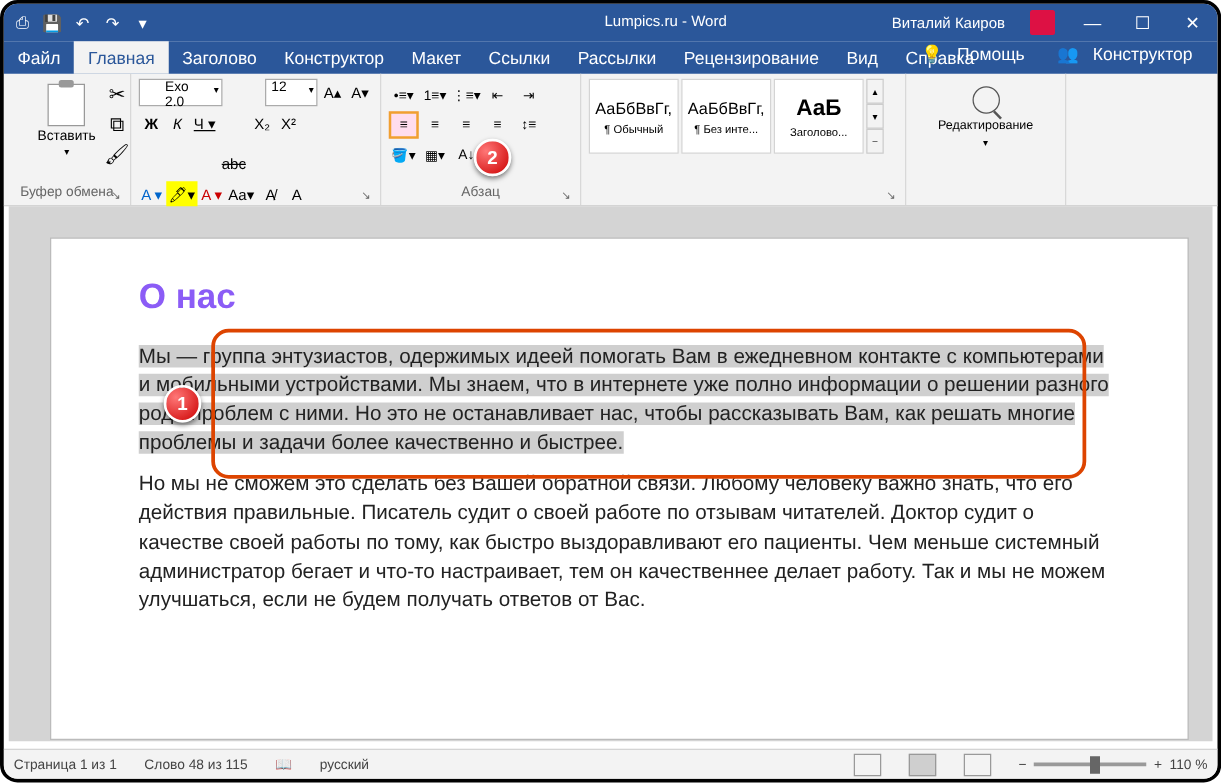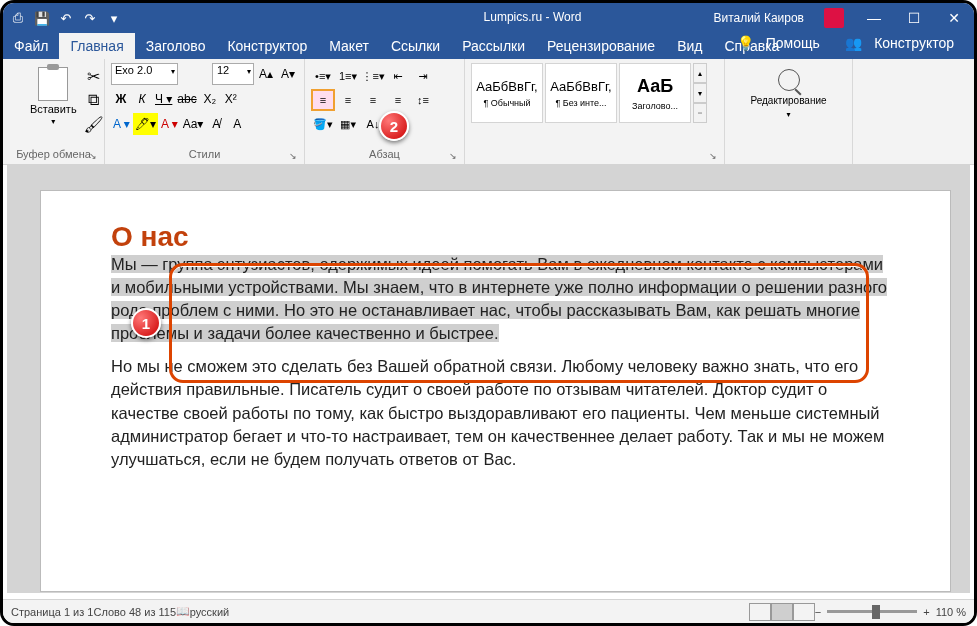--- a/index.html
+++ b/index.html
@@ -31,30 +31,30 @@
 .g-clip { width: 102px; }
 .g-clip .body { display: flex; gap: 4px; }
 .paste-btn { display: flex; flex-direction: column; align-items: center; width: 50px; cursor: pointer; font-size: 11px; gap: 2px; padding-top: 4px; margin-left: 21px; }
 .paste-btn .ico { width: 30px; height: 34px; background: #fff; border: 1px solid #999; position: relative; }
 .paste-btn .ico::after { content: ""; position: absolute; top: -4px; left: 8px; width: 12px; height: 6px; background: #999; border-radius: 2px; }
 .clip-side { display: flex; flex-direction: column; gap: 2px; padding-top: 2px; }
 .clip-side span { width: 26px; height: 22px; display: flex; align-items: center; justify-content: center; cursor: pointer; }
 
 .g-font { width: 200px; }
 .g-font .row1 { display: flex; gap: 2px; }
-.fontname { flex: 1; height: 22px; border: 1px solid #ababab; background: #fff; font-size: 11px; padding: 0 3px; position: relative; }
+.fontname { flex: 1; height: 22px; border: 1px solid #ababab; background: #fff; font-size: 11px; padding: 0 20px; position: relative; }
 .fontname .dd { position: absolute; right: 2px; top: 3px; font-size: 8px; }
 .fontsize { width: 42px; height: 22px; border: 1px solid #ababab; background: #fff; font-size: 11px; padding: 0 4px; position: relative; margin-left: 32px; }
 .fontsize .dd { position: absolute; right: 2px; top: 3px; font-size: 8px; }
 .g-font .row2, .g-font .row3 { display: flex; gap: 1px; margin-top: 3px; }
 .fbt { min-width: 20px; height: 22px; display: flex; align-items: center; justify-content: center; cursor: pointer; font-size: 12px; padding: 0 2px; }
 .fbt.b { font-weight: bold; }
 .fbt.i { font-style: italic; }
 .fbt.u { text-decoration: underline; }
-.fbt.s { text-decoration: line-through; }
+.fbt.s { text-decoration: line-through; margin-top: 32px; }
 
 .g-para { width: 160px; position: relative; }
 .g-para .row1, .g-para .row2 { display: flex; gap: 1px; margin-top: 2px; }
 .pbt { width: 24px; height: 22px; display: flex; align-items: center; justify-content: center; cursor: pointer; font-size: 11px; }
 .pbt.hl { border: 2px solid #f0a030; background: #fde; }
 
 .g-styles { width: 260px; }
 .g-styles .gallery { display: flex; gap: 2px; align-items: flex-start; }
 .style-item { width: 72px; height: 60px; border: 1px solid #d4d4d4; background: #fff; display: flex; flex-direction: column; align-items: center; justify-content: center; cursor: pointer; font-size: 9px; text-align: center; gap: 4px; }
 .style-item .preview { font-size: 13px; }
@@ -66,30 +66,30 @@
 .g-edit .body { display: flex; flex-direction: column; align-items: center; padding-top: 6px; gap: 4px; }
 .g-edit .ico { width: 22px; height: 22px; border: 1.5px solid #555; border-radius: 50%; position: relative; }
 .g-edit .ico::after { content: ""; position: absolute; width: 8px; height: 2px; background: #555; bottom: -3px; right: -3px; transform: rotate(45deg); }
 .g-edit .lbl { font-size: 10px; }
 
 .ribbon-toggle { position: absolute; right: 6px; top: 164px; width: 18px; height: 18px; font-size: 10px; cursor: pointer; display: flex; align-items: center; justify-content: center; color: #666; }
 
 
 .docwrap { position: absolute; top: 162px; left: 4px; right: 4px; bottom: 30px; background: #d4d4d4; overflow: hidden; }
 .page { position: absolute; left: 34px; top: 26px; right: 20px; background: #fff; box-shadow: 0 0 0 1px #bbb; padding: 30px 60px 30px 70px; min-height: 400px; }
-.page h1 { font-size: 28px; font-weight: 600; color: #c2410c; margin-bottom: 0; }
+.page h1 { font-size: 28px; font-weight: 600; color: #8b5cf6; margin-bottom: 21px; }
 .page p { font-size: 16.5px; line-height: 1.4; color: #222; margin-bottom: 10px; }
 .page .sel { background: #cfcfcf; }
 
 
 .callout-box { position: absolute; border: 3px solid #d40; border-radius: 14px; pointer-events: none; box-shadow: 0 1px 0 #fff inset; }
 .num-badge { position: absolute; width: 30px; height: 30px; border-radius: 50%; background: radial-gradient(circle at 30% 30%, #f77, #c00); border: 2px solid #fff; color: #fff; font-weight: bold; display: flex; align-items: center; justify-content: center; font-size: 15px; box-shadow: 0 2px 4px rgba(0,0,0,.5); z-index: 10; }
 
 
-.status { position: absolute; bottom: 0; left: 0; right: 0; height: 24px; background: #f3f3f3; border-top: 1px solid #d4d4d4; display: flex; align-items: center; font-size: 11px; color: #444; gap: 0; padding: 0 8px; }
+.status { position: absolute; bottom: 0; left: 0; right: 0; height: 24px; background: #f3f3f3; border-top: 1px solid #d4d4d4; display: flex; align-items: center; font-size: 11px; color: #444; gap: 22px; padding: 0 8px; }
 .status .seg { cursor: pointer; }
 .status .spacer { flex: 1; }
 .status .view { width: 22px; height: 18px; border: 1px solid #999; cursor: pointer; }
 .status .view.act { background: #cfcfcf; }
 .zoom { display: flex; align-items: center; gap: 6px; }
 .slider { width: 90px; height: 3px; background: #999; position: relative; }
 .slider .thumb { position: absolute; width: 8px; height: 14px; background: #666; top: -5px; left: 50%; }
 </style>
 </head>
 <body>

